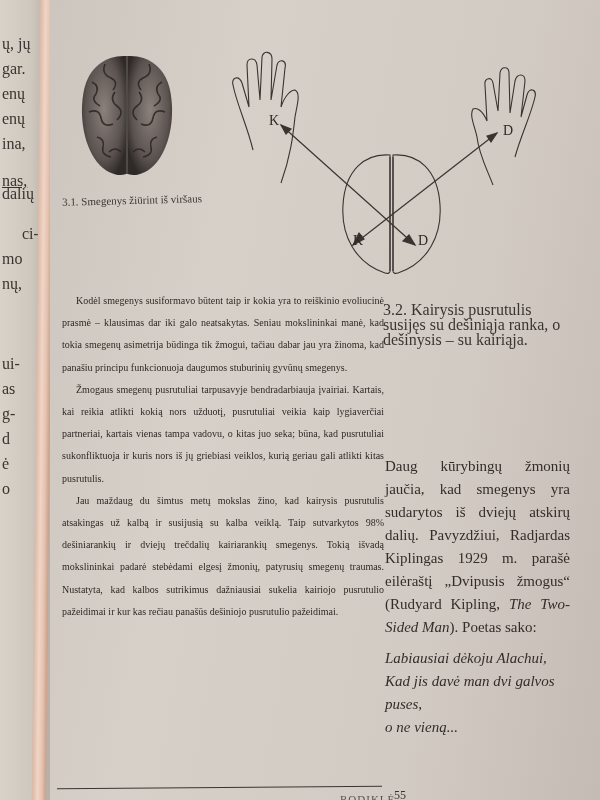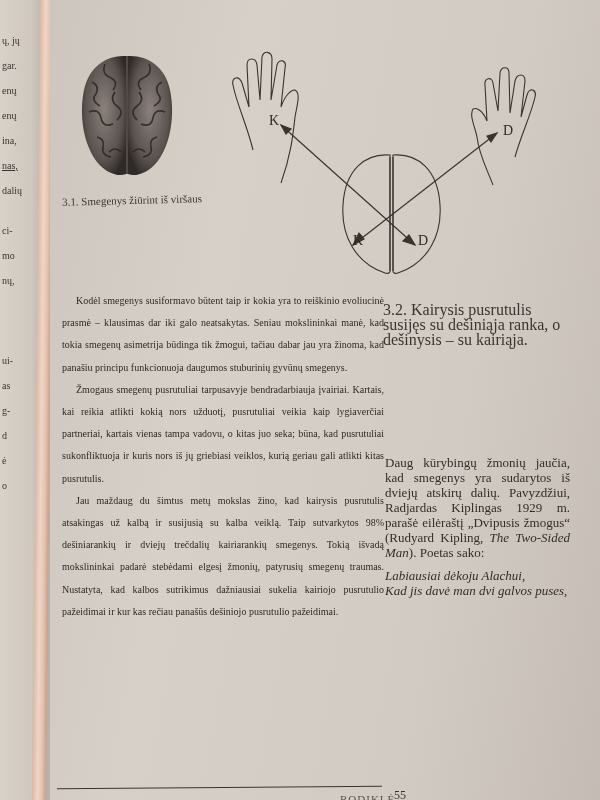--- a/index.html
+++ b/index.html
@@ -7,21 +7,21 @@
     width:600px; height:800px; overflow:hidden; position:relative;
     background:#b9b0a8;
     font-family:"Liberation Serif","DejaVu Serif",serif;
   }
   .left-page {
     position:absolute; left:0; top:0; width:44px; height:800px;
     background:linear-gradient(90deg,#d8d2c9 0%,#cfc8bf 70%,#bfb6ad 100%);
     overflow:hidden;
   }
   .left-page .frag {
-    position:absolute; left:2px; font-size:10px; color:#3a3430; white-space:nowrap;
+    position:absolute; left:2px; font-size:16px; color:#3a3430; white-space:nowrap;
   }
   .ribbon {
     position:absolute; left:36px; top:0; width:14px; height:800px;
     background:linear-gradient(90deg,#d9b7a4,#f0d5c6 40%,#e6c3b0 70%,#c9a08c);
     transform:skewX(-0.6deg);
   }
   .page {
     position:absolute; left:50px; top:0; width:550px; height:800px;
     background:linear-gradient(100deg,#cdc6bf 0%,#d6d0c9 30%,#d2cbc4 70%,#c4bcb4 100%);
   }
@@ -37,21 +37,21 @@
     position:absolute; left:383px; top:302px; width:190px; font-size:16px;
     line-height:15px; color:#3b3531;
   }
   .main-text {
     position:absolute; left:62px; top:290px; width:322px;
     font-size:10px; line-height:22.2px; color:#2f2925; text-align:justify;
   }
   .main-text p { margin:0; text-indent:1.4em; }
   .side-note {
     position:absolute; left:385px; top:455px; width:185px;
-    font-size:13px; line-height:15px; color:#332d29; text-align:justify;
+    font-size:15px; line-height:23px; color:#332d29; text-align:justify;
   }
   .side-note p { margin:0; }
   .poem { margin-top:8px !important; font-style:italic; text-align:left; }
   .poem span { display:block;font-style:italic; }
   .footer-rule {
     position:absolute; left:57px; top:787px; width:325px; height:1px;
     background:#3a3430; transform:rotate(-0.4deg);
   }
   .page-number {
     position:absolute; left:394px; top:788px; font-size:12px; color:#3a3430;
@@ -62,23 +62,23 @@
 </style>
 </head>
 <body>
 
 <div class="left-page" id="leftPage">
     <span class="frag" style="top: 35px;">ų, jų</span>
     <span class="frag" style="top: 60px;">gar.</span>
     <span class="frag" style="top: 85px;">enų</span>
     <span class="frag" style="top: 110px;">enų</span>
     <span class="frag" style="top: 135px;">ina,</span>
-    <span class="frag" style="top: 160px; text-decoration: underline;">nas,</span>
+    <span class="frag" style="top: 172px; text-decoration: underline;">nas,</span>
     <span class="frag" style="top: 185px;">dalių</span>
-    <span class="frag" style="top: 225px;">ci-</span>
+    <span class="frag" style="top: 225px; margin-left: 20px;">ci-</span>
     <span class="frag" style="top: 250px;">mo</span>
     <span class="frag" style="top: 275px;">nų,</span>
     <span class="frag" style="top: 355px;">ui-</span>
     <span class="frag" style="top: 380px;">as</span>
     <span class="frag" style="top: 405px;">g-</span>
     <span class="frag" style="top: 430px;">d</span>
     <span class="frag" style="top: 455px;">ė</span>
     <span class="frag" style="top: 480px;">o</span>
   </div>
 <div class="ribbon"></div>
@@ -149,18 +149,19 @@
   <p>Kodėl smegenys susiformavo būtent taip ir kokia yra to reiškinio evoliucinė prasmė – klausimas dar iki galo neatsakytas. Seniau mokslininkai manė, kad tokia smegenų asimetrija būdinga tik žmogui, tačiau dabar jau yra žinoma, kad panašiu principu funkcionuoja daugumos stuburinių gyvūnų smegenys.</p>
   <p>Žmogaus smegenų pusrutuliai tarpusavyje bendradarbiauja įvairiai. Kartais, kai reikia atlikti kokią nors užduotį, pusrutuliai veikia kaip lygiaverčiai partneriai, kartais vienas tampa vadovu, o kitas juo seka; būna, kad pusrutuliai sukonfliktuoja ir kuris nors iš jų griebiasi veiklos, kurią geriau gali atlikti kitas pusrutulis.</p>
   <p>Jau maždaug du šimtus metų mokslas žino, kad kairysis pusrutulis atsakingas už kalbą ir susijusią su kalba veiklą. Taip sutvarkytos 98% dešiniarankių ir dviejų trečdalių kairiarankių smegenys. Tokią išvadą mokslininkai padarė stebėdami elgesį žmonių, patyrusių smegenų traumas. Nustatyta, kad kalbos sutrikimus dažniausiai sukelia kairiojo pusrutulio pažeidimai ir kur kas rečiau panašūs dešiniojo pusrutulio pažeidimai.</p>
 </div>
 
 <div class="side-note">
   <p><span>Daug kūrybingų žmonių jaučia, kad smegenys yra sudarytos iš dviejų atskirų dalių. Pavyzdžiui, Radjardas Kiplingas 1929 m. parašė eilėraštį „Dvipusis žmogus“ (Rudyard Kipling, </span><i>The Two-Sided Man</i><span>). Poetas sako:</span></p>
   <p class="poem">
     <span>Labiausiai dėkoju Alachui,</span>
     <span>Kad jis davė man dvi galvos puses,</span>
+    <span>o ne vieną...</span>
   </p>
 </div>
 
 <div class="footer-rule"></div>
 <div class="running-foot">RODIKLĖ</div>
 <div class="page-number">55</div>
 
 </body></html>

